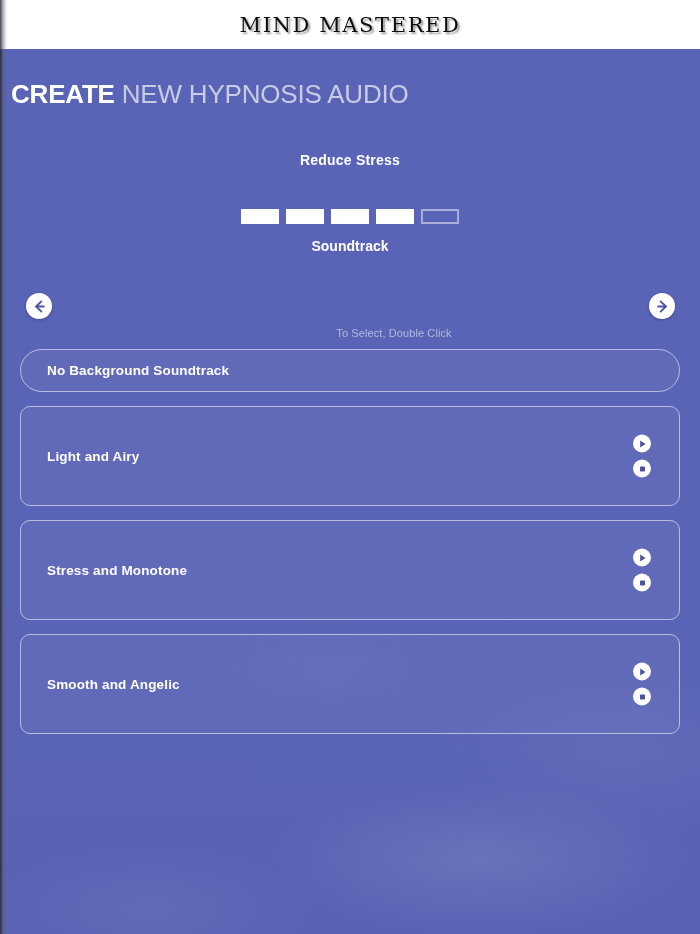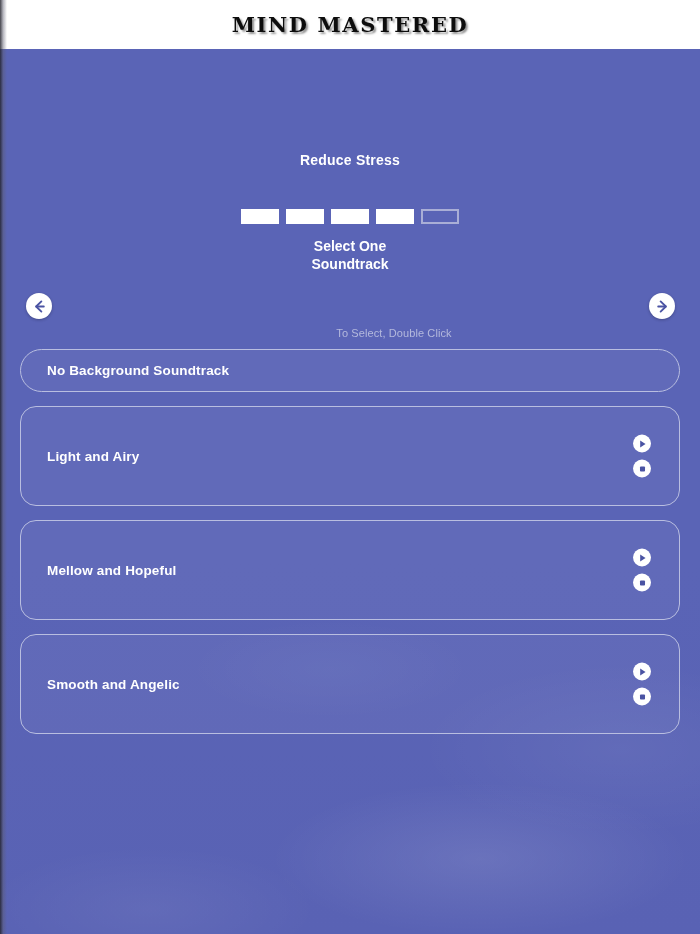--- a/index.html
+++ b/index.html
@@ -23,21 +23,21 @@
     width: 700px; height: 49px;
     background: #ffffff;
     display: flex;
     align-items: center;
     justify-content: center;
     z-index: 5;
   }
   .brandbar-title {
     font-family: "DejaVu Serif", serif;
     font-size: 21px;
-    font-weight: 700;
+    font-weight: 400;
     letter-spacing: 1.6px;
     color: #0d0d0d;
     text-shadow: 2px 2px 2px rgba(60,60,60,0.55);
   }
 
   
   .panel {
     position: absolute;
     left: 0; top: 49px;
     width: 700px; height: 885px;
@@ -159,21 +159,21 @@
     width: 660px;
     border: 1px solid #b9bee0;
     border-radius: 24px;
     background: rgba(255,255,255,0.045);
     margin-bottom: 14px;
     display: flex;
     align-items: center;
     cursor: pointer;
   }
   .card.slim { height: 43px; border-radius: 22px; }
-  .card.tall { height: 100px; border-radius: 16px; }
+  .card.tall { height: 100px; border-radius: 10px; }
 
   .card.selected {
     background: #73a7dc;
     border-color: #9ec5e8;
   }
 
   .card-label {
     font-size: 13.5px;
     font-weight: 700;
     color: #ffffff;
@@ -205,33 +205,35 @@
 </style>
 </head>
 <body>
 
 <div class="brandbar">
   <div class="brandbar-title">MIND MASTERED</div>
 </div>
 
 <div class="panel">
 
+  <div class="page-heading">
+    <span class="kw">CREATE</span><span class="rest"> NEW HYPNOSIS AUDIO</span>
+  </div>
 
   <div class="step-title">Reduce Stress</div>
 
   <div class="progress">
     <div class="seg"></div>
     <div class="seg"></div>
     <div class="seg"></div>
     <div class="seg"></div>
     <div class="seg empty"></div>
   </div>
 
   <div class="step-label">
-    <div>Select One</div>
     <div>Soundtrack</div>
   </div>
 
   <div class="nav-arrow prev">
     <span>
       <svg width="15" height="15" viewBox="0 0 16 16">
         <path d="M10 2.6 L4.4 8 L10 13.4" fill="none" stroke="#4a53a3" stroke-width="2" stroke-linecap="round" stroke-linejoin="round"></path>
         <path d="M4.6 8 H12.6" fill="none" stroke="#4a53a3" stroke-width="2" stroke-linecap="round"></path>
       </svg>
     </span>
@@ -268,21 +270,21 @@
           <span>
             <svg width="9" height="9" viewBox="0 0 10 10">
                 <rect x="2.2" y="2.2" width="5.6" height="5.6" rx="1" fill="#4a53a3"></rect>
               </svg>
           </span>
         </div>
       </div>
     </div>
 
     <div class="card tall">
-      <span class="card-label">Mellow and Hopeful</span>
+      <span class="card-label">Stress and Monotone</span>
       <div class="card-controls">
         <div class="ctrl-btn">
           <span>
             <svg width="9" height="9" viewBox="0 0 10 10">
                 <path d="M2.4 1.2 L8.4 5 L2.4 8.8 Z" fill="#4a53a3"></path>
               </svg>
           </span>
         </div>
         <div class="ctrl-btn">
           <span>

